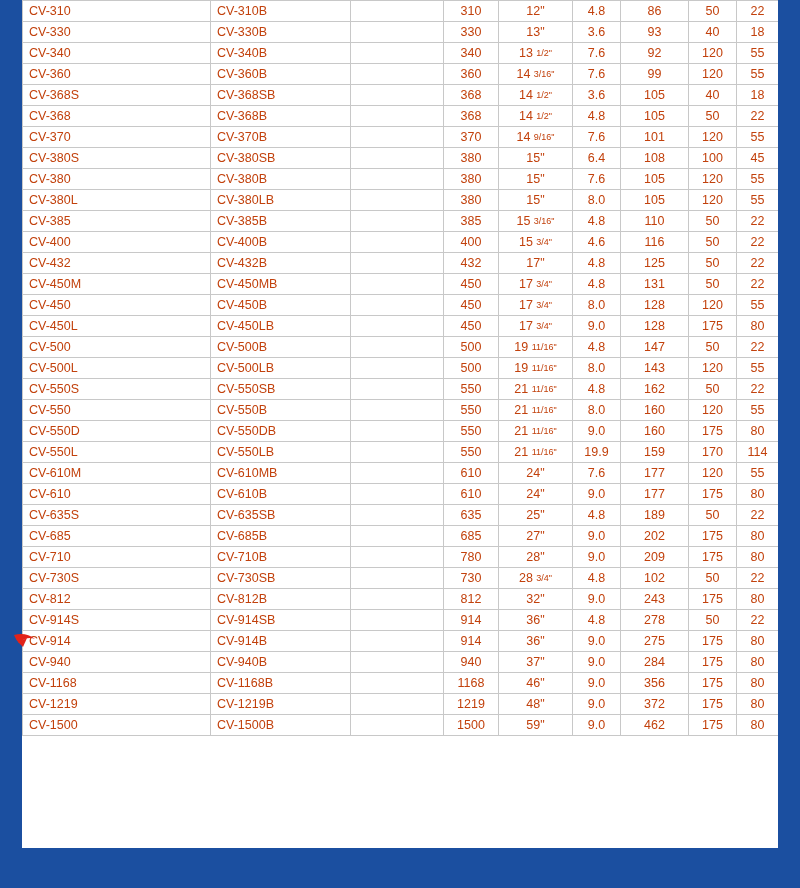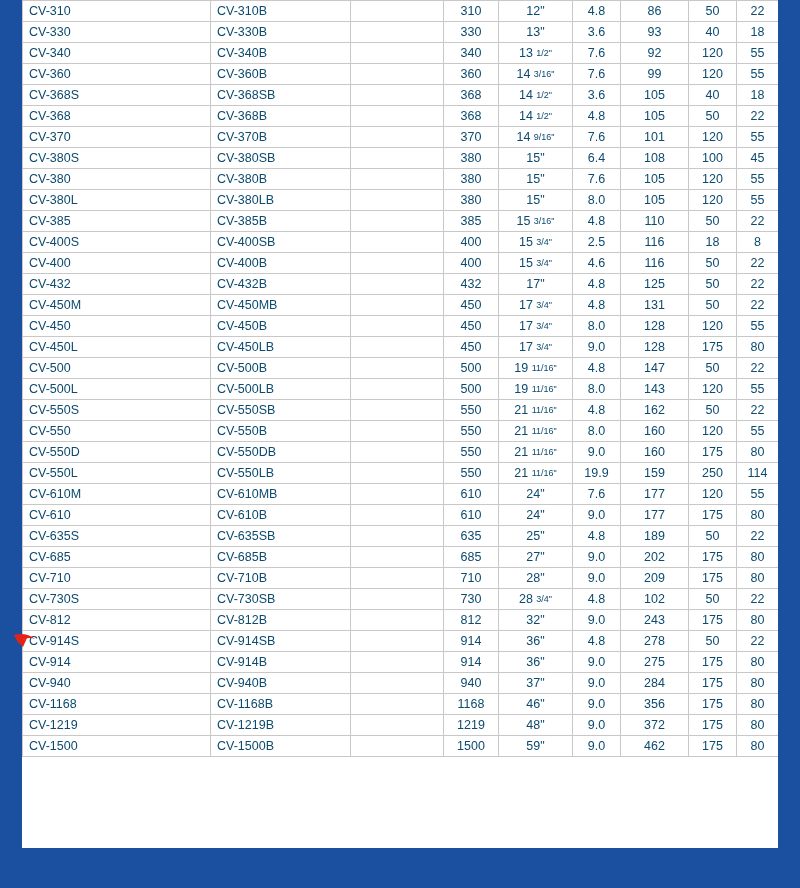--- a/index.html
+++ b/index.html
@@ -26,21 +26,21 @@
     width: 756px;
     height: 848px;
     background: #ffffff;
     overflow: hidden;
   }
   table.spec {
     border-collapse: collapse;
     width: 756px;
     table-layout: fixed;
     font-size: 12.5px;
-    color: #0c4a6e;
+    color: #c2410c;
   }
   table.spec col.c0 { width: 188px; }
   table.spec col.c1 { width: 140px; }
   table.spec col.c2 { width: 93px; }
   table.spec col.c3 { width: 55px; }
   table.spec col.c4 { width: 74px; }
   table.spec col.c5 { width: 48px; }
   table.spec col.c6 { width: 68px; }
   table.spec col.c7 { width: 48px; }
   table.spec col.c8 { width: 42px; }
@@ -228,31 +228,20 @@
             <td class="model">CV-385B</td>
             <td class="blank"></td>
             <td class="num">385</td>
             <td class="frac">15 <span class="sup">3/16"</span></td>
             <td class="num">4.8</td>
             <td class="num">110</td>
             <td class="num">50</td>
             <td class="num">22</td>
           </tr>
           <tr>
-            <td class="model">CV-400S</td>
-            <td class="model">CV-400SB</td>
-            <td class="blank"></td>
-            <td class="num">400</td>
-            <td class="frac">15 <span class="sup">3/4"</span></td>
-            <td class="num">2.5</td>
-            <td class="num">116</td>
-            <td class="num">18</td>
-            <td class="num">8</td>
-          </tr>
-          <tr>
             <td class="model">CV-400</td>
             <td class="model">CV-400B</td>
             <td class="blank"></td>
             <td class="num">400</td>
             <td class="frac">15 <span class="sup">3/4"</span></td>
             <td class="num">4.6</td>
             <td class="num">116</td>
             <td class="num">50</td>
             <td class="num">22</td>
           </tr>
@@ -356,21 +345,21 @@
             <td class="num">80</td>
           </tr>
           <tr>
             <td class="model">CV-550L</td>
             <td class="model">CV-550LB</td>
             <td class="blank"></td>
             <td class="num">550</td>
             <td class="frac">21 <span class="sup">11/16"</span></td>
             <td class="num">19.9</td>
             <td class="num">159</td>
-            <td class="num">250</td>
+            <td class="num">170</td>
             <td class="num">114</td>
           </tr>
           <tr>
             <td class="model">CV-610M</td>
             <td class="model">CV-610MB</td>
             <td class="blank"></td>
             <td class="num">610</td>
             <td class="frac">24"</td>
             <td class="num">7.6</td>
             <td class="num">177</td>
@@ -407,21 +396,21 @@
             <td class="frac">27"</td>
             <td class="num">9.0</td>
             <td class="num">202</td>
             <td class="num">175</td>
             <td class="num">80</td>
           </tr>
           <tr>
             <td class="model">CV-710</td>
             <td class="model">CV-710B</td>
             <td class="blank"></td>
-            <td class="num">710</td>
+            <td class="num">780</td>
             <td class="frac">28"</td>
             <td class="num">9.0</td>
             <td class="num">209</td>
             <td class="num">175</td>
             <td class="num">80</td>
           </tr>
           <tr>
             <td class="model">CV-730S</td>
             <td class="model">CV-730SB</td>
             <td class="blank"></td>

